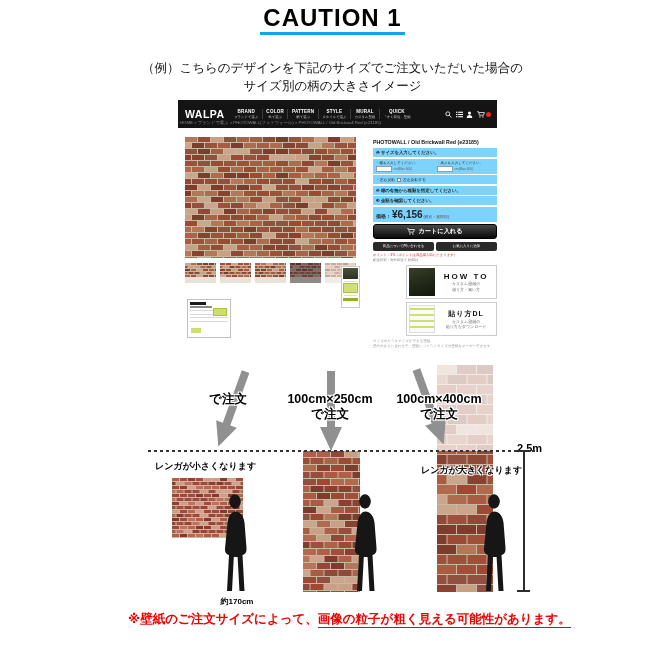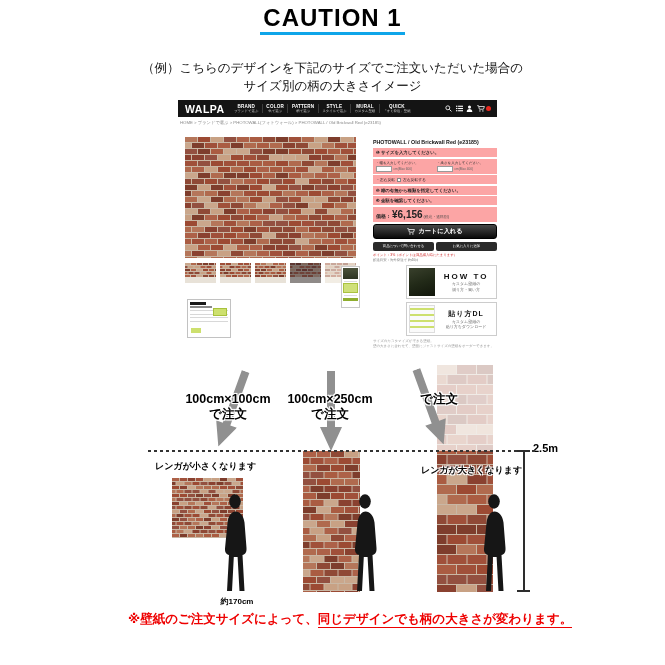--- a/index.html
+++ b/index.html
@@ -8,21 +8,21 @@
   .abs{position:absolute;}
 
   
   .caution-title{top:4px;left:0;right:0;text-align:center;font-size:24px;font-weight:bold;letter-spacing:1px;}
   .caution-title span{border-bottom:3px solid #0ea5e9;padding:0 3px 1px;}
   .sub1{top:60px;left:0;right:0;text-align:center;font-size:12.5px;color:#111;}
   .sub2{top:78px;left:0;right:0;text-align:center;font-size:12.5px;color:#111;}
 
   
   .shot{left:178px;top:98px;width:319px;height:285px;background:#fff;}
-  .hdr{position:absolute;left:0;top:2px;width:319px;height:17px;background:#141414;display:flex;align-items:center;}
+  .hdr{position:absolute;left:0;top:2px;width:319px;height:28px;background:#141414;display:flex;align-items:center;}
   .logo{color:#fff;font-weight:bold;font-size:10.5px;letter-spacing:.5px;margin-left:7px;}
   .nav{display:flex;margin-left:6px;align-items:center;height:13px;}
   .nav-item{padding:0 3.5px;border-left:1px solid #3d3d3d;text-align:center;color:#fff;}
   .nav-item:first-child{border-left:none;}
   .nav-en{font-size:4.6px;font-weight:bold;line-height:5.5px;letter-spacing:.2px;}
   .nav-jp{font-size:3.4px;color:#cfcfcf;line-height:4.2px;}
   .hicons{margin-left:auto;display:flex;align-items:center;gap:3.5px;margin-right:6px;}
   .badge{width:5px;height:5px;border-radius:50%;background:#e8281e;margin-left:-2px;}
   .crumb{position:absolute;left:2px;top:22px;width:315px;font-size:4.3px;color:#8a8a8a;}
 
@@ -43,21 +43,21 @@
   .spec{position:absolute;left:9px;top:201px;width:44px;height:39px;border:1px solid #c2c2c2;background:#fff;box-sizing:border-box;padding:2px;}
   .sp-head{width:16px;height:3px;background:#1a1a1a;}
   .sp-sub{width:22px;height:1.5px;background:#888;margin-top:1px;}
   .sp-lime{position:absolute;right:3px;top:8px;width:14px;height:8px;background:#cde06e;border:1px solid #a8c23c;box-sizing:border-box;}
   .sp-row{height:1px;background:#d8d8d8;margin-top:2.5px;}
   .sp-lime2{position:absolute;left:3px;bottom:4px;width:10px;height:5px;background:#cde06e;}
 
   
   .rp{position:absolute;left:195px;top:41px;width:124px;}
   .rp-title{font-size:5.3px;font-weight:bold;color:#111;margin-bottom:3px;}
-  .frow{background:#fca5a5;padding:2px 3px;margin-bottom:1.5px;font-size:4.4px;color:#222;}
+  .frow{background:#7dd3fc;padding:2px 3px;margin-bottom:1.5px;font-size:4.4px;color:#222;}
   .step{font-weight:bold;}
   .inputs{display:flex;gap:4px;}
   .icol{flex:1;}
   .ilabel{font-size:3.5px;color:#333;margin-bottom:1px;}
   .iline{display:flex;align-items:center;gap:1.5px;}
   .ibox{display:inline-block;width:16px;height:6px;background:#fff;border:1px solid #999;box-sizing:border-box;}
   .iunit{font-size:3.2px;color:#666;}
   .fliprow{display:flex;align-items:center;gap:2px;font-size:3.8px;}
   .cb{display:inline-block;width:4px;height:4px;border:1px solid #888;background:#fff;box-sizing:border-box;}
   .pricerow{display:flex;align-items:baseline;gap:1px;}
@@ -93,21 +93,21 @@
   
   .colS{left:172px;top:478px;width:71px;height:60px;z-index:1;overflow:hidden;}
   .col250{left:303px;top:451px;width:57px;height:141px;z-index:1;overflow:hidden;}
   .col400{left:437px;top:365px;width:56px;height:227px;z-index:1;overflow:hidden;}
   .fadecap{position:absolute;left:0;top:0;right:0;height:86px;background:rgba(255,255,255,.72);}
   .dashline{left:148px;top:450px;width:390px;height:1.6px;z-index:7;
             background:repeating-linear-gradient(90deg,#333 0 3px,transparent 3px 6px);}
   .measure{left:523px;top:451px;width:2px;height:140px;background:#2d2d2d;z-index:7;}
   .mcap{left:517px;width:13px;height:2px;background:#2d2d2d;z-index:7;}
   .mcap-top{top:450px;}.mcap-bot{top:590px;}
-  .mlabel{left:533px;top:442px;font-size:11px;font-weight:bold;}
+  .mlabel{left:517px;top:442px;font-size:11px;font-weight:bold;}
   .small-note{left:155px;top:460px;font-size:9px;font-weight:bold;z-index:6;}
   .large-note{left:421px;top:464px;font-size:9px;font-weight:bold;z-index:6;}
   .person{position:absolute;z-index:8;width:34px;height:99px;}
   .p1{left:219px;top:494px;}.p2{left:349px;top:494px;}.p3{left:478px;top:494px;}
   .ph-label{left:207px;top:596px;width:60px;text-align:center;font-size:8px;font-weight:bold;}
 
   
   .warn{font-weight:bold;color:#ee0000;font-size:12.5px;}
   .w1{left:128px;top:611px;}
   .w2{left:128px;top:635px;}
@@ -822,28 +822,28 @@
         <polygon points="7,0 15,0 15,56 22,56 11,80 0,56 7,56" fill="#909090"></polygon>
       </svg></div>
   <div class="arrow a2"><svg width="22" height="80" viewBox="0 0 22 80">
         <polygon points="7,0 15,0 15,56 22,56 11,80 0,56 7,56" fill="#909090"></polygon>
       </svg></div>
   <div class="arrow a3"><svg width="22" height="80" viewBox="0 0 22 80">
         <polygon points="7,0 15,0 15,56 22,56 11,80 0,56 7,56" fill="#909090"></polygon>
       </svg></div>
 
   <div class="olabel o1 halo">
-      <div>100cm×100cm</div>
       <div>で注文</div>
     </div>
   <div class="olabel o2 halo">
       <div>100cm×250cm</div>
       <div>で注文</div>
     </div>
   <div class="olabel o3 halo">
+      <div>100cm×400cm</div>
       <div>で注文</div>
     </div>
 
   <div class="abs col400">
       <div class="tb">
         <svg width="100%" height="100%" viewBox="0 0 56 227" preserveAspectRatio="none" style="position: absolute; inset: 0px;">
           <rect width="56" height="227" fill="#c9b7a4"></rect>
           <rect x="0" y="0" width="19" height="9" fill="#caa78c"></rect>
           <rect x="20" y="0" width="19" height="9" fill="#8f4936"></rect>
           <rect x="40" y="0" width="19" height="9" fill="#7e3d2c"></rect>
@@ -1203,15 +1203,15 @@
       <ellipse cx="16" cy="7.5" rx="5.8" ry="7.2" fill="#161616"></ellipse>
       <path fill="#161616" d="M8.5,29 C9.5,21.5 12.5,17.5 16.5,17.5 C21,17.5 24.5,21.5 25.5,28.5 L27.5,54 C27.8,58.5 26,60.5 23.5,61 L25.5,97 L20.5,97 L18.6,63 L14.8,63 L13,97 L8,97 L10,61 C7.5,60.5 5.8,58.5 6,54.5 Z"></path>
     </svg>
   <svg class="person p3" viewBox="0 0 34 99">
       <ellipse cx="16" cy="7.5" rx="5.8" ry="7.2" fill="#161616"></ellipse>
       <path fill="#161616" d="M8.5,29 C9.5,21.5 12.5,17.5 16.5,17.5 C21,17.5 24.5,21.5 25.5,28.5 L27.5,54 C27.8,58.5 26,60.5 23.5,61 L25.5,97 L20.5,97 L18.6,63 L14.8,63 L13,97 L8,97 L10,61 C7.5,60.5 5.8,58.5 6,54.5 Z"></path>
     </svg>
 
   <div class="abs ph-label">約170cm</div>
 
-  <div class="abs warn w1"><span>※壁紙のご注文サイズによって、</span><span class="wu">同じデザインでも柄の大きさが変わります。</span></div>
+  <div class="abs warn w1"><span>※壁紙のご注文サイズによって、</span><span class="wu">画像の粒子が粗く見える可能性があります。</span></div>
 
 </div>
 
 </body></html>

